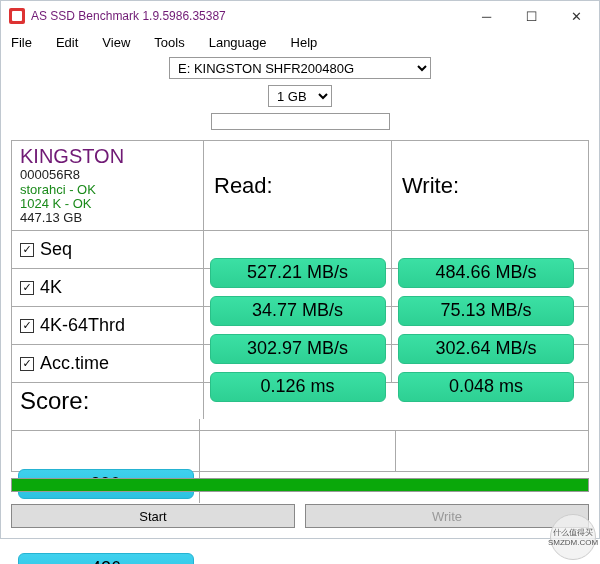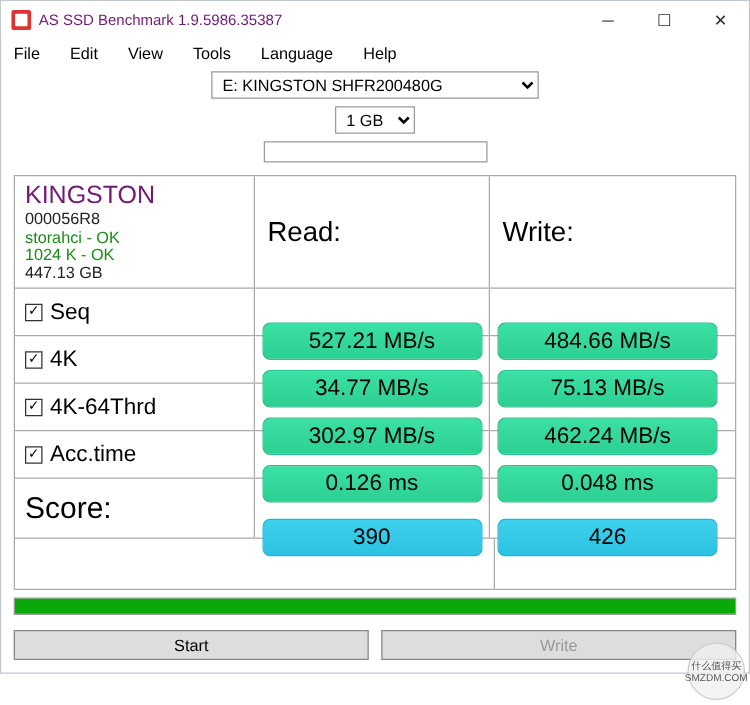--- a/index.html
+++ b/index.html
@@ -33,21 +33,21 @@
   .info .ok { font-size: 13px; color: #1a8a1a; line-height: 1.1; }
 
   .testrow { height: 38px; }
   .testlabel { font-size: 18px; display: flex; align-items: center; gap: 6px; width: 100%; }
   .checkbox { width: 14px; height: 14px; border: 1px solid #333; display: inline-flex; align-items: center; justify-content: center; font-size: 11px; line-height: 1; }
 
   .pill { border-radius: 6px; width: 176px; height: 30px; display: flex; align-items: center; justify-content: center; font-size: 18px; color: #000; margin-top: 46px; }
   .pill.green { background: linear-gradient(#3be0a4, #2dd093); border: 1px solid #2ac088; }
   .pill.blue { background: linear-gradient(#3fd1ee, #2cc2e2); border: 1px solid #25b3d2; }
 
-  .scorerow { height: 48px; }
+  .scorerow { height: 48px; flex-direction: column; }
   .scorelabel { font-size: 24px; }
   .totalrow { height: 40px; justify-content: center; }
   .totalrow .col-label { border-right: 1px solid #aaa; }
   .total-cell { width: 376px; display: flex; justify-content: center; align-items: center; }
 
   .progress { margin: 6px 10px; display: flex; align-items: center; gap: 8px; }
   .progress-bar { flex: 1; height: 14px; border: 1px solid #999; background: #e8e8e8; position: relative; }
   .progress-fill { height: 100%; background: #0aa80a; width: 100%; }
 
   .btnrow { display: flex; padding: 6px 10px 10px 10px; gap: 10px; }
@@ -135,21 +135,21 @@
       <div class="cell col-label">
           <div class="testlabel">
             <span class="checkbox">✓</span>
             <span>4K-64Thrd</span>
           </div>
         </div>
       <div class="cell col-read">
           <div class="pill green">302.97 MB/s</div>
         </div>
       <div class="cell col-write">
-          <div class="pill green">462.24 MB/s</div>
+          <div class="pill green">302.64 MB/s</div>
         </div>
     </div>
 
     <div class="gridrow testrow">
       <div class="cell col-label">
           <div class="testlabel">
             <span class="checkbox">✓</span>
             <span>Acc.time</span>
           </div>
         </div>

